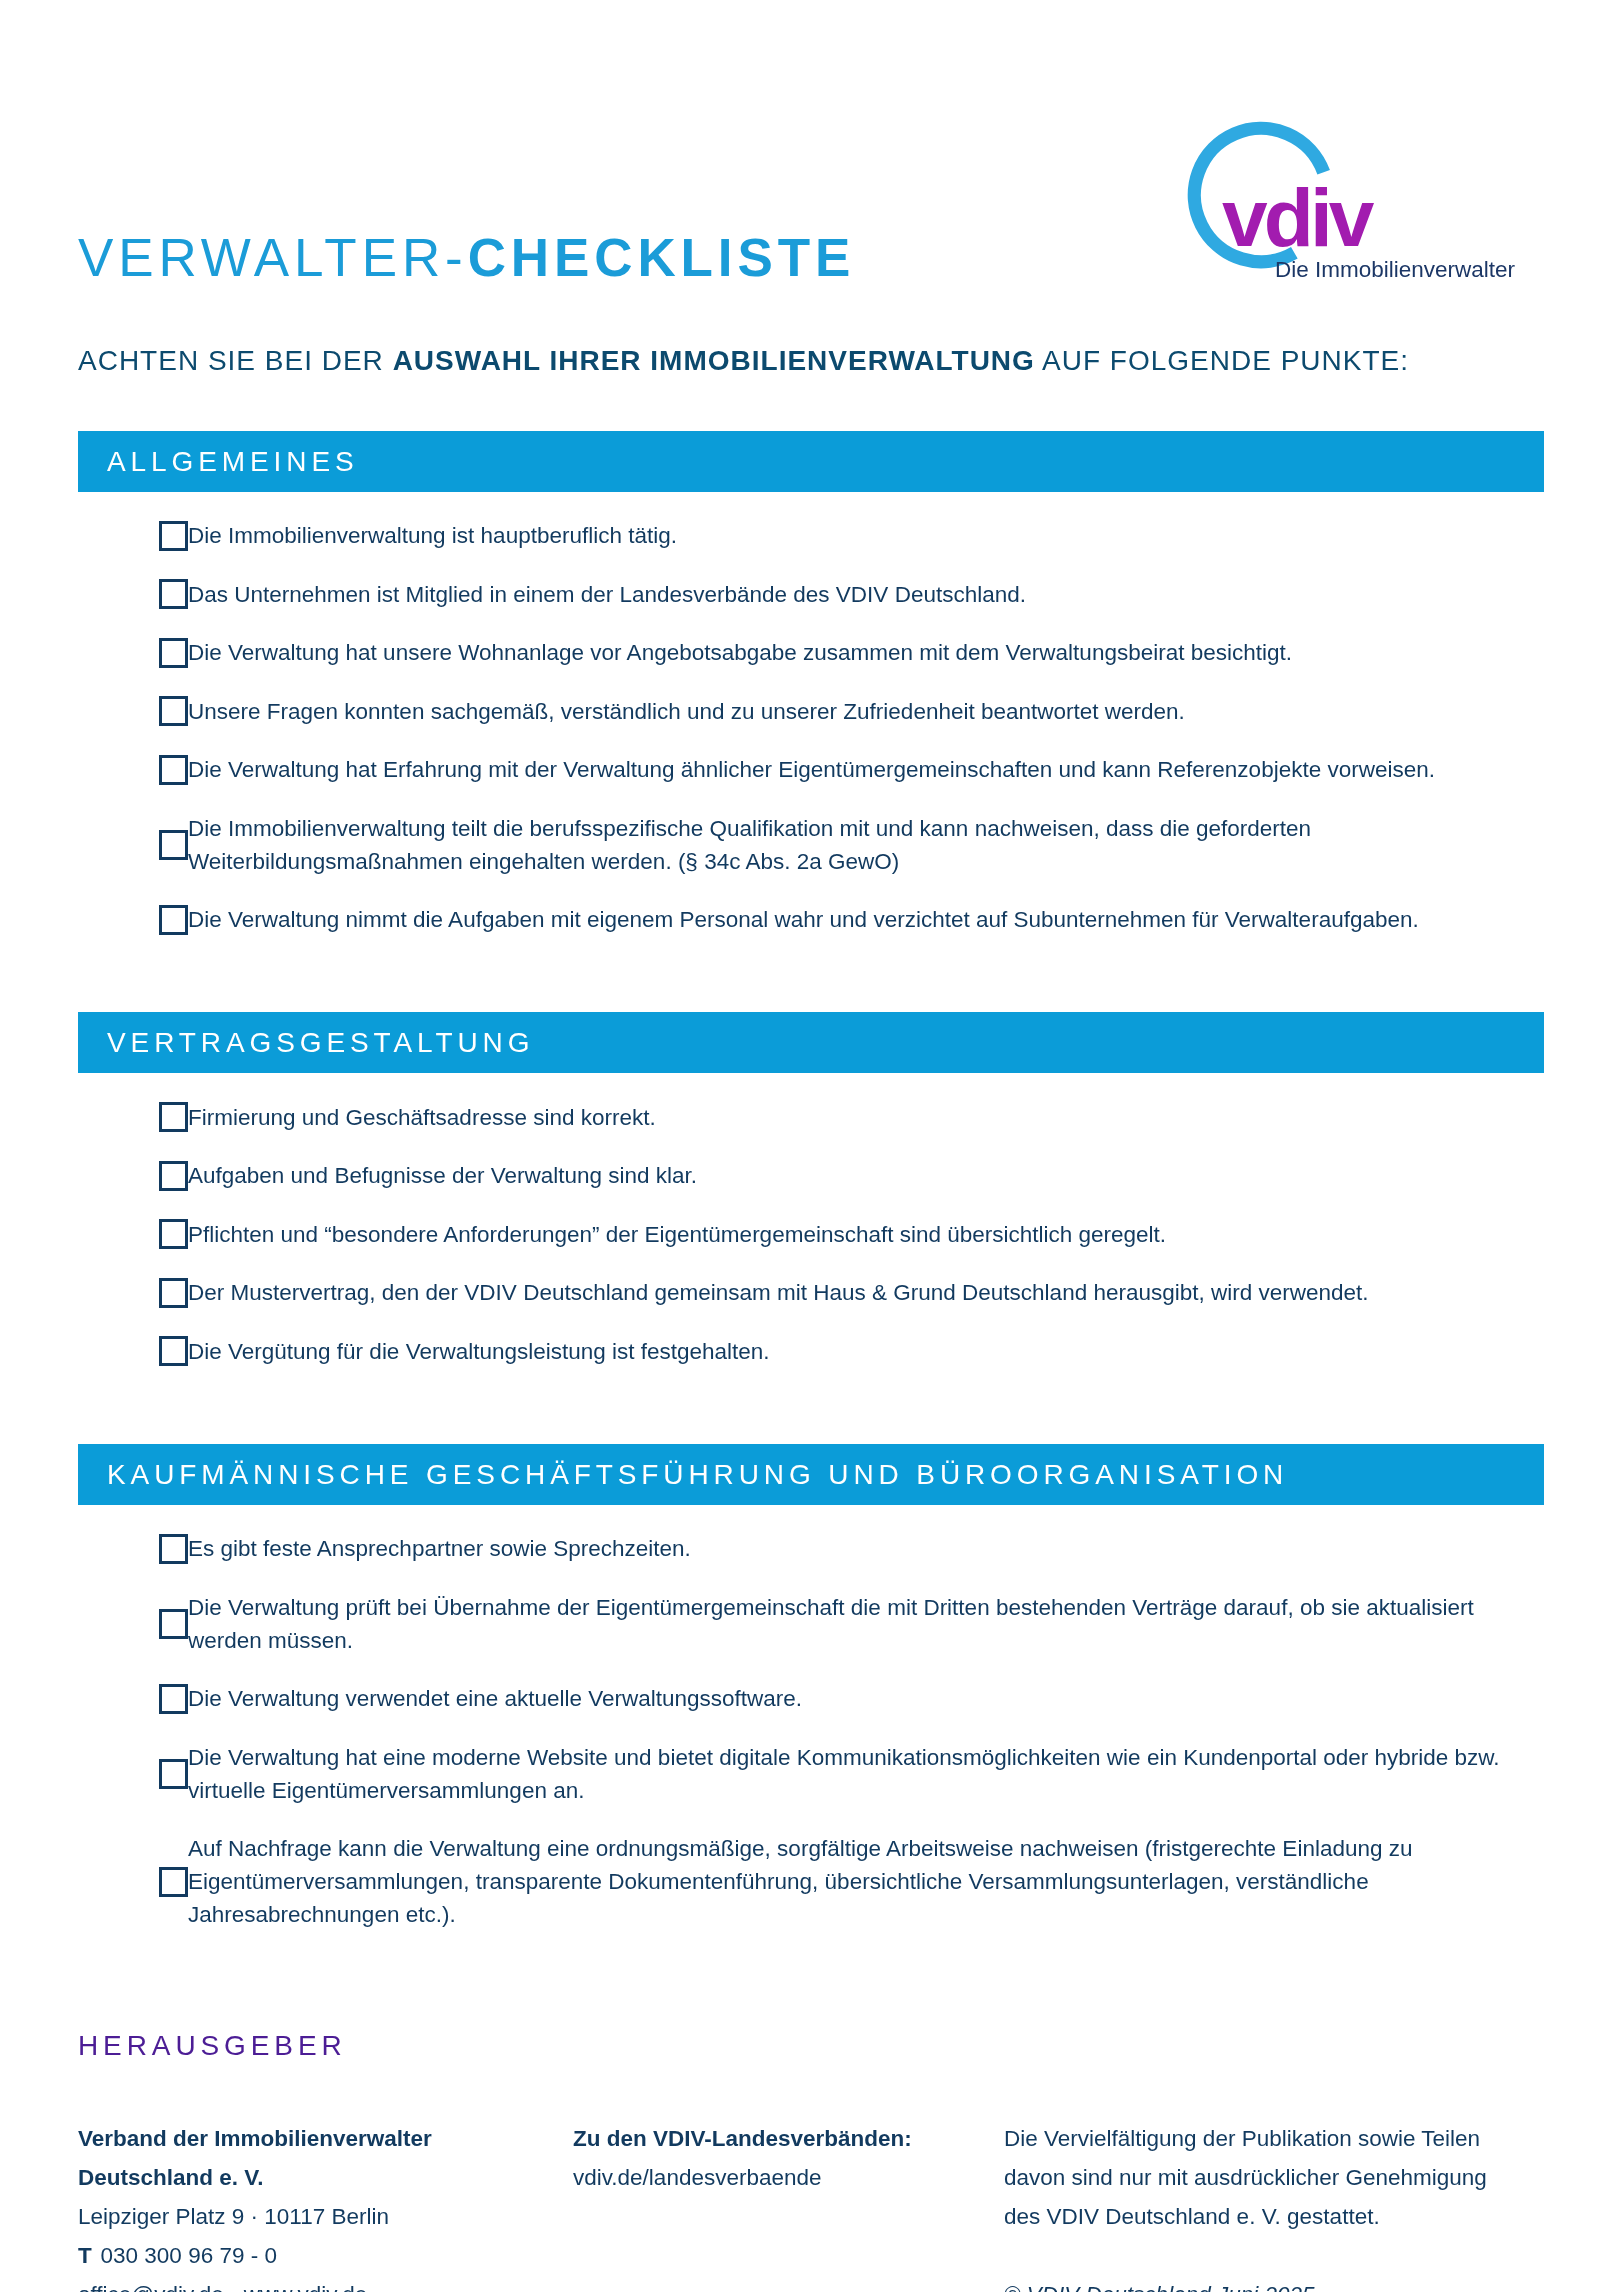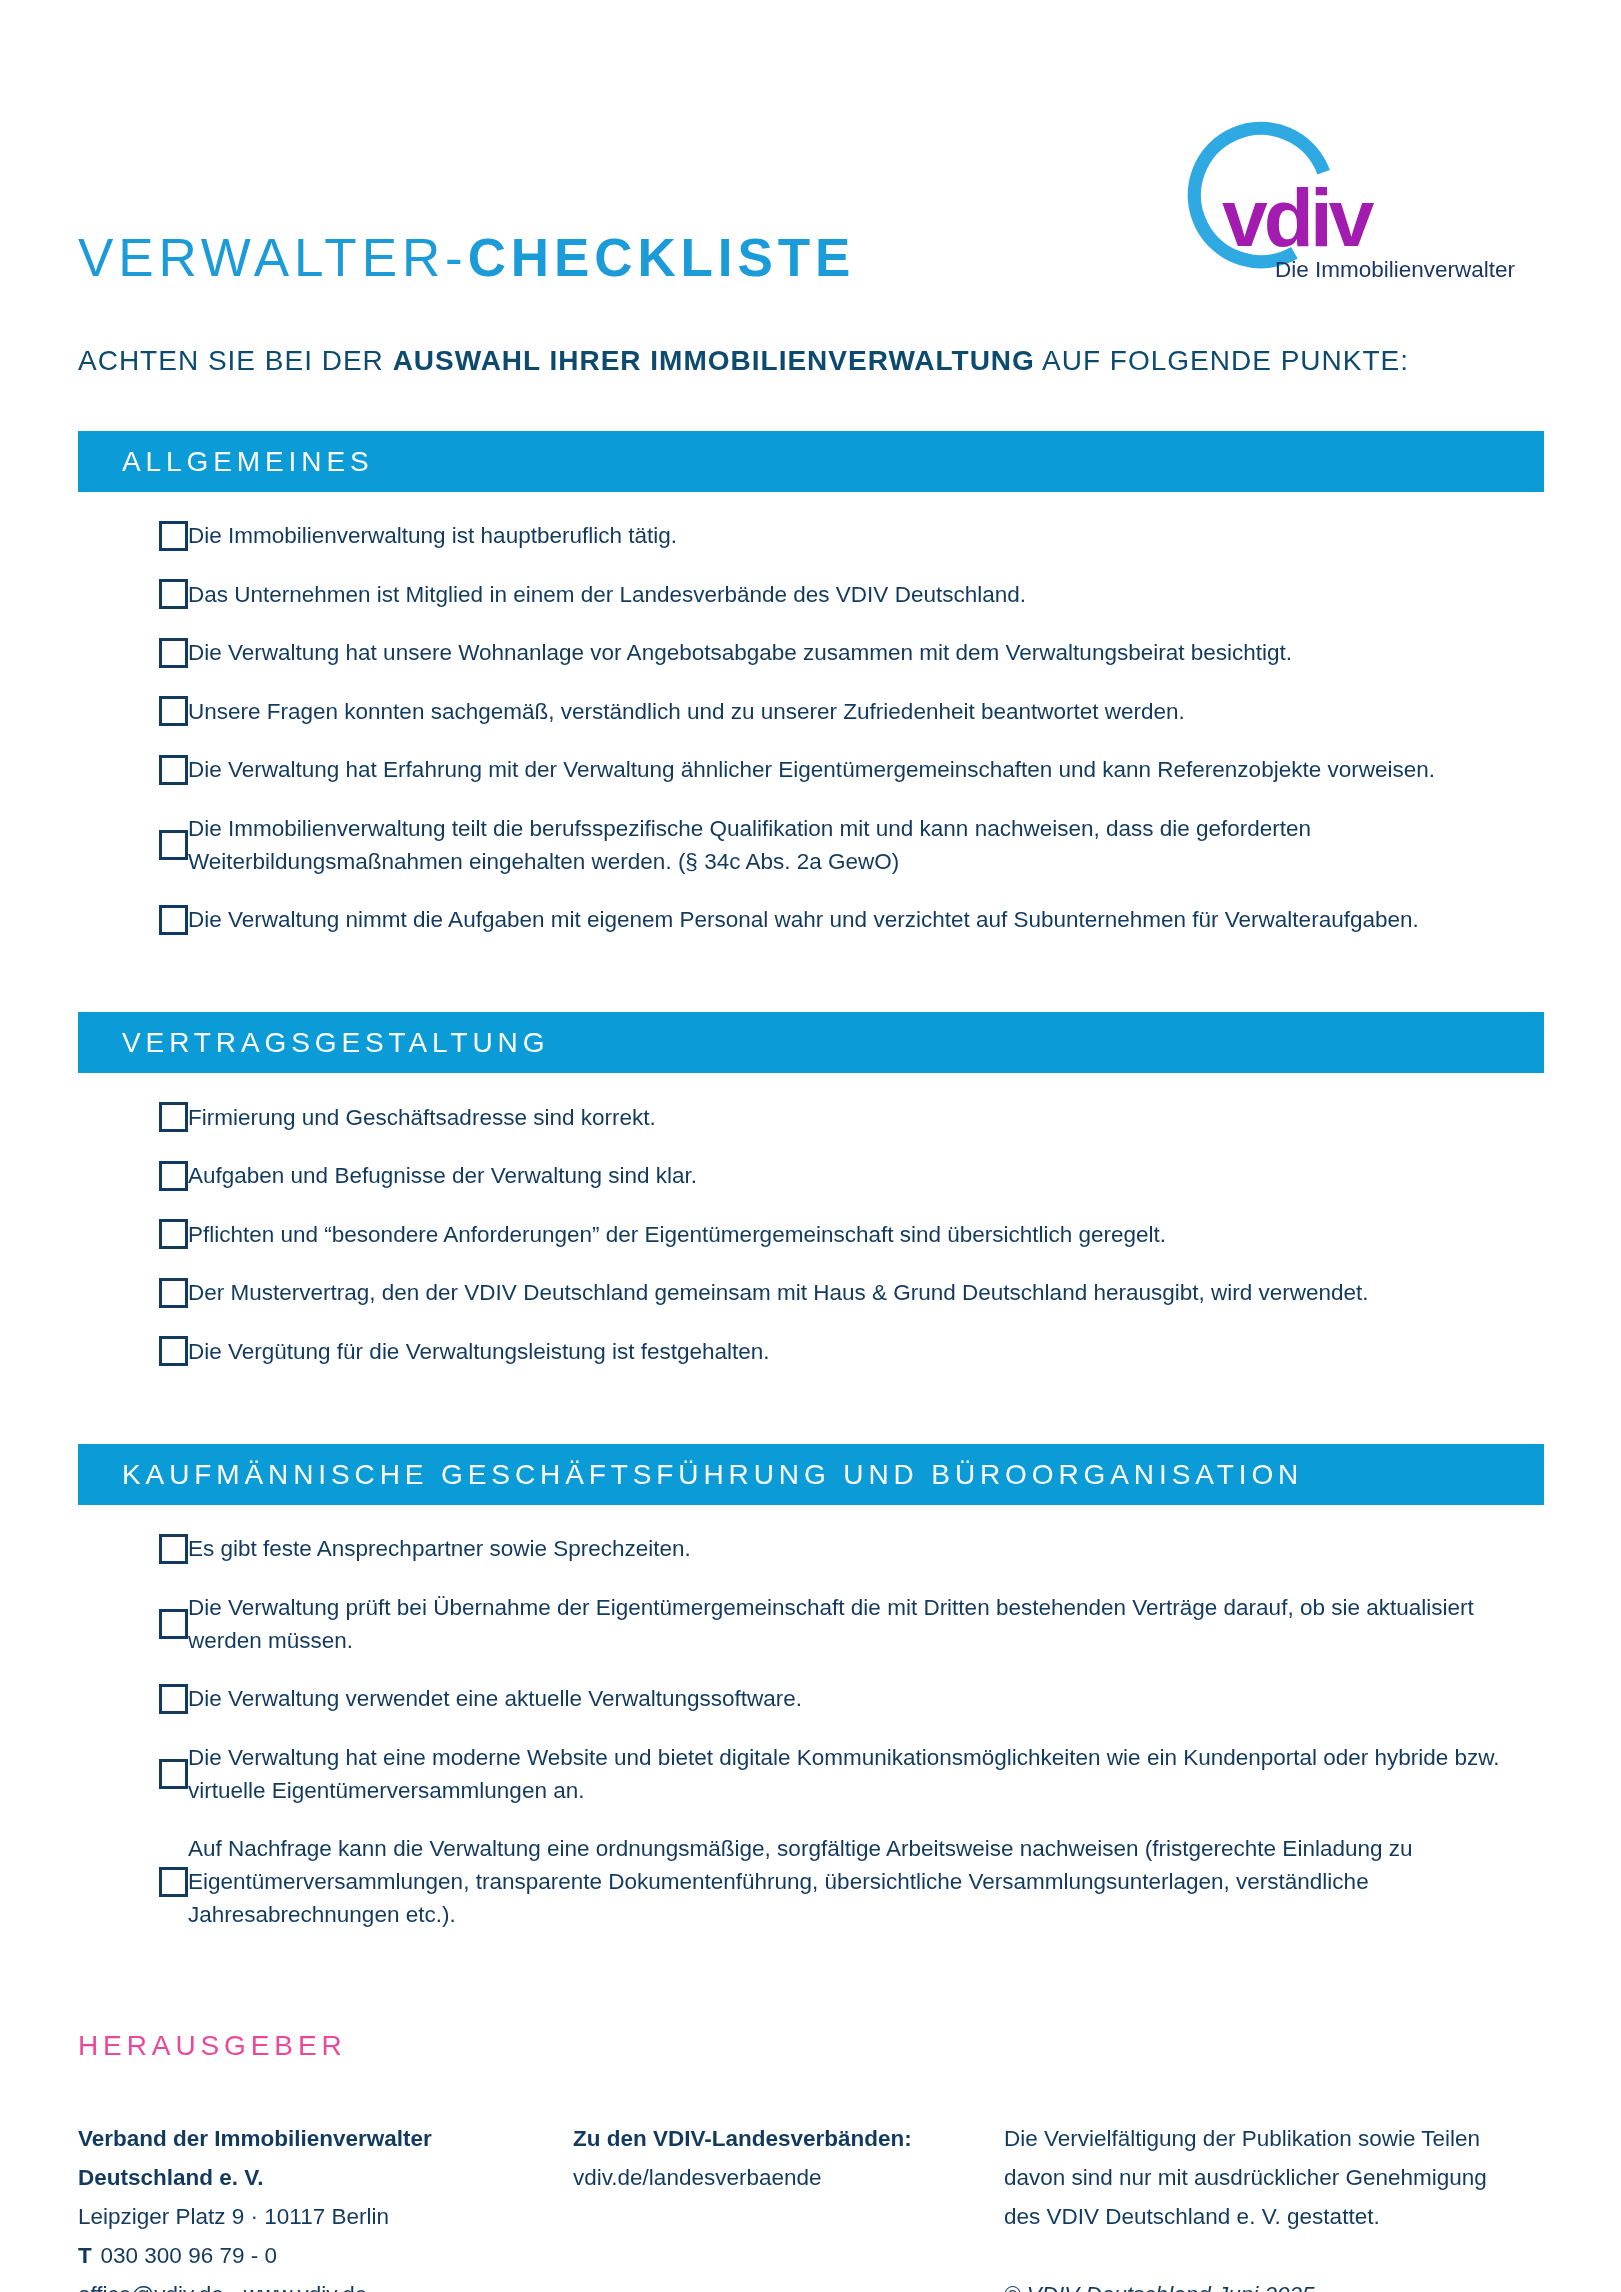--- a/index.html
+++ b/index.html
@@ -20,30 +20,30 @@
   
   .title { margin-top:230px; font-size:53px; line-height:1.05; letter-spacing:4.9px; color:#1B9CD8; }
   .title .t-light { font-weight:normal; }
   .title .t-bold  { font-weight:bold; }
 
   .intro { margin-top:59px; font-size:28px; letter-spacing:1px; color:#0c4a6e; }
   .intro .b { font-weight:bold; }
 
   
   .bar { margin-top:41px; height:61px; line-height:61px; background:#0B9CD8; color:#ffffff;
-         font-size:28px; letter-spacing:4.9px; padding-left:44px; white-space:nowrap; overflow:hidden; }
+         font-size:28px; letter-spacing:4.9px; padding-left:29px; white-space:nowrap; overflow:hidden; }
   .bar.first { margin-top:54px; }
   .items { padding:27.4px 0 9.8px 0; }
   .row { display:flex; align-items:center; margin-bottom:25.5px; }
   .cb { flex:0 0 auto; width:29px; height:30px; border:3.9px solid #123A5F; background:#fff;
         margin-left:81px; cursor:pointer; }
   .txt { width:1328px; font-size:22.5px; line-height:33px; color:#123A5F; }
 
   
-  .pub-head { margin-top:63px; font-size:28px; font-weight:normal; letter-spacing:4.9px; color:#ec4899; }
+  .pub-head { margin-top:63px; font-size:28px; font-weight:normal; letter-spacing:4.9px; color:#4c1d95; }
   .pub-cols { display:flex; margin-top:57px; }
   .pc { font-size:22.5px; line-height:39px; color:#123A5F; }
   .col1 { width:495px; }
   .col2 { width:431px; }
   .col3 { width:519px; }
   .pc .b { font-weight:bold; }
   .pc .ph { padding-left:8.8px; }
   .pc .it { font-style:italic; }
   .col3 .note { margin-top:39px; }
 </style>

